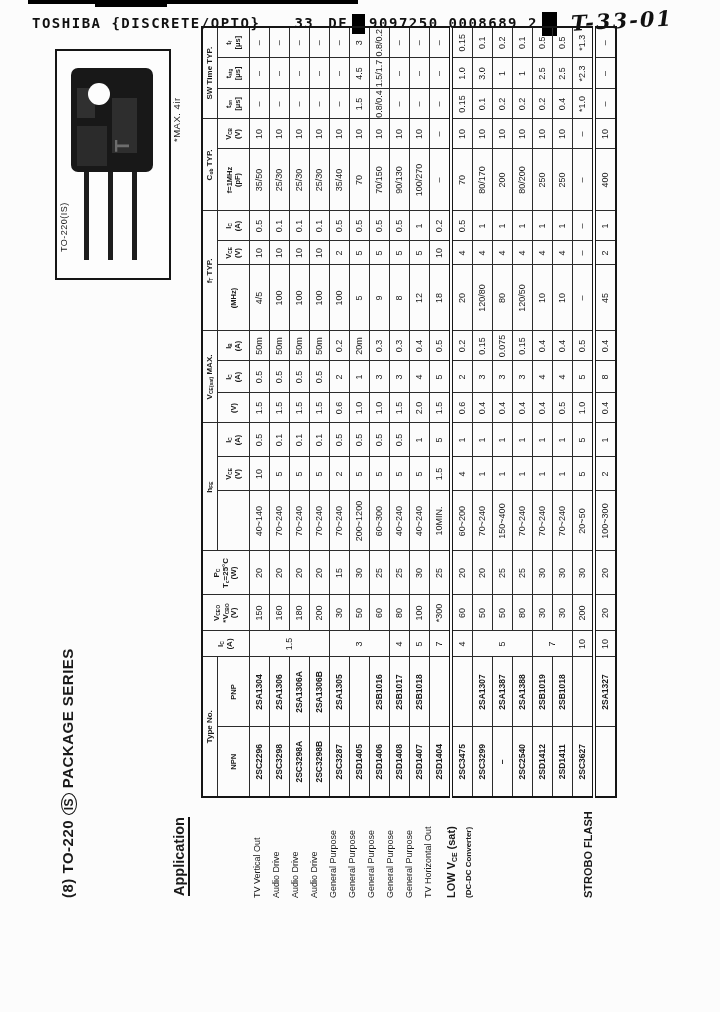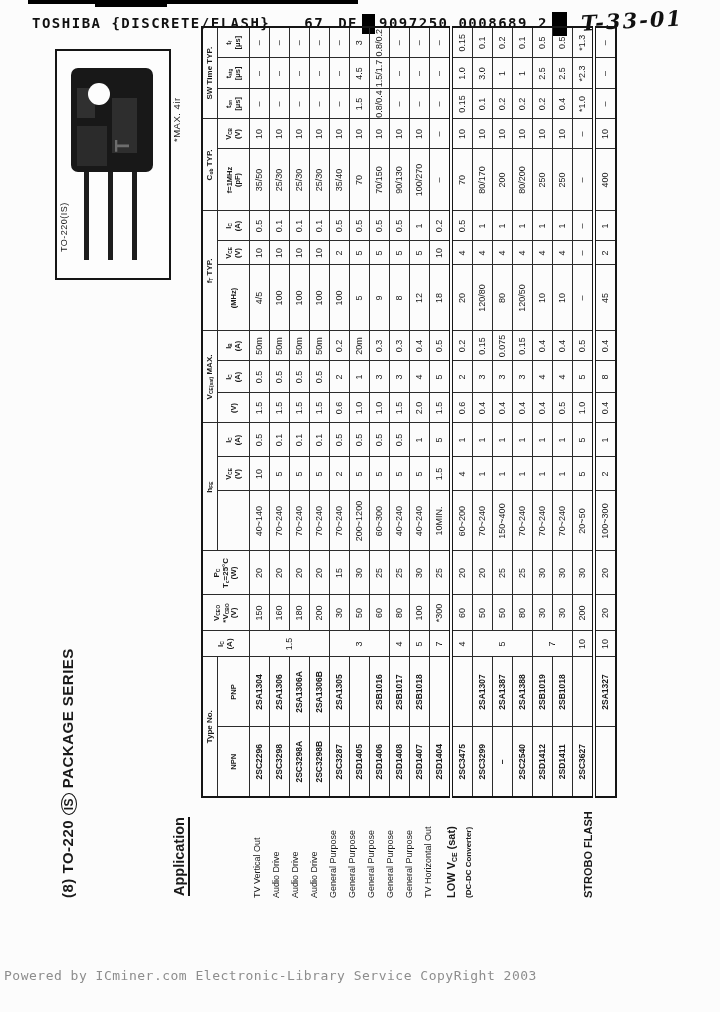--- a/index.html
+++ b/index.html
@@ -45,21 +45,21 @@
 </head>
 <body>
 
 <div class="page">
 
   <div class="artifact" style="left:28px;top:0;width:330px;height:4px;"></div>
   <div class="artifact" style="left:95px;top:3px;width:72px;height:4px;"></div>
   <div class="artifact" style="left:296px;top:1px;width:44px;height:3px;"></div>
 
   <div class="scan-header">
-    <span>TOSHIBA {DISCRETE/FLASH}</span><span class="gap1"></span><span>67</span><span class="gap2"></span><span>DE</span><span class="blk"></span><span>9097250 0008689 2</span><span class="blk" style="width:15px;height:24px;"></span><span class="hand">T-33-01</span>
+    <span>TOSHIBA {DISCRETE/OPTO}</span><span class="gap1"></span><span>33</span><span class="gap2"></span><span>DE</span><span class="blk"></span><span>9097250 0008689 2</span><span class="blk" style="width:15px;height:24px;"></span><span class="hand">T-33-01</span>
   </div>
 
   <div class="rot-outer">
     <div class="rot">
 
       <div class="title">
         <span>(8) TO-220</span>
         <span class="circ">IS</span>
         <span>PACKAGE SERIES</span>
       </div>
@@ -518,14 +518,13 @@
         <div class="appl" style="top: 288px;">General Purpose</div>
         <div class="appl" style="top: 307px;">General Purpose</div>
         <div class="appl" style="top: 326px;">General Purpose</div>
         <div class="appl" style="top: 345px;">General Purpose</div>
         <div class="appl" style="top: 364px;">TV Horizontal Out</div>
         <div class="appl big" style="top: 387px;">LOW V<sub>CE</sub> (sat)<br><span class="app2">(DC-DC Converter)</span></div>
         <div class="appl big" style="top: 524px;">STROBO FLASH</div>
       </div>
   </div>
 
-  <div class="footer">Powered by ICminer.com Electronic-Library Service CopyRight 2003</div>
 </div>
 
 </body></html>

